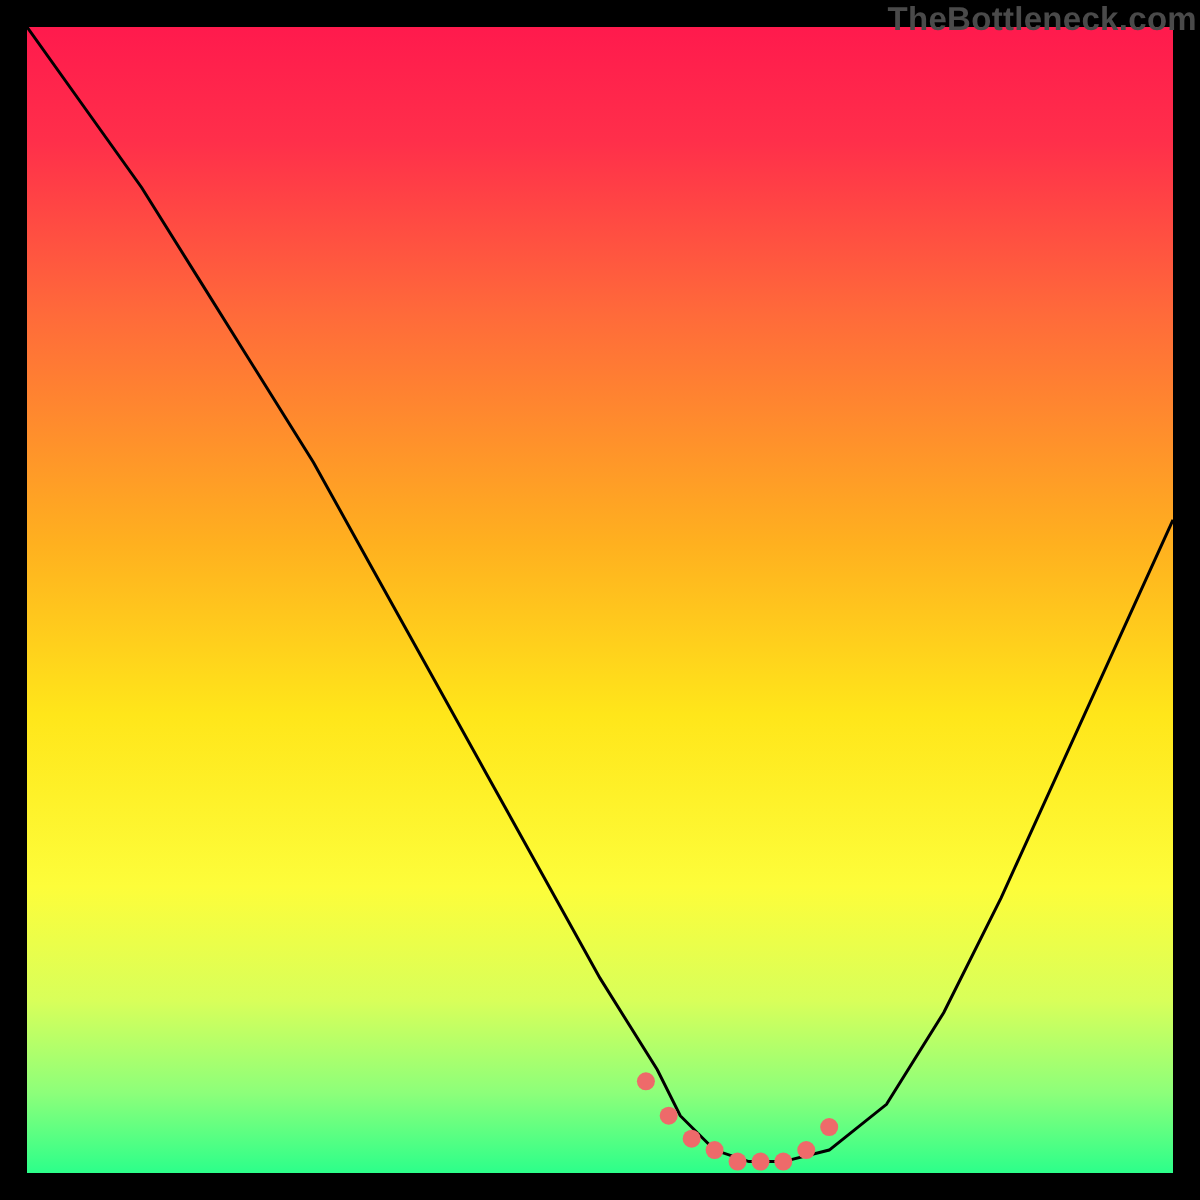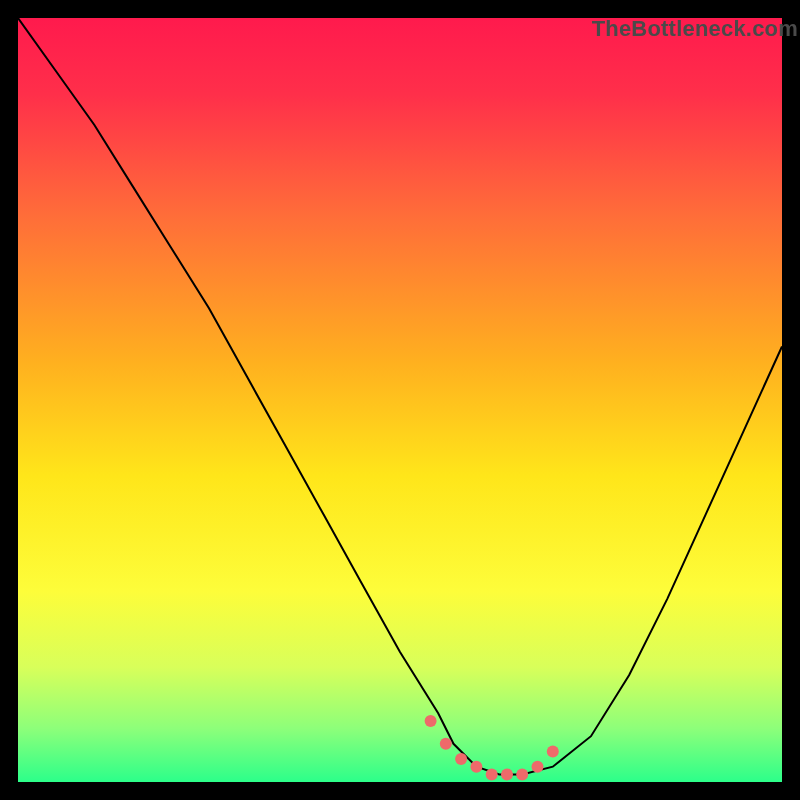--- a/index.html
+++ b/index.html
@@ -21,21 +21,21 @@
   }
   .plot-area {
     position: absolute;
     left: 0;
     top: 0;
     width: 764px;
     height: 764px;
   }
   .watermark {
     position: absolute;
-    top: 16px;
+    top: 0px;
     right: 2px;
     color: #4a4a4a;
     font-size: 22px;
     font-weight: 600;
     letter-spacing: 0.2px;
   }
 </style>
 </head>
 <body>
 

